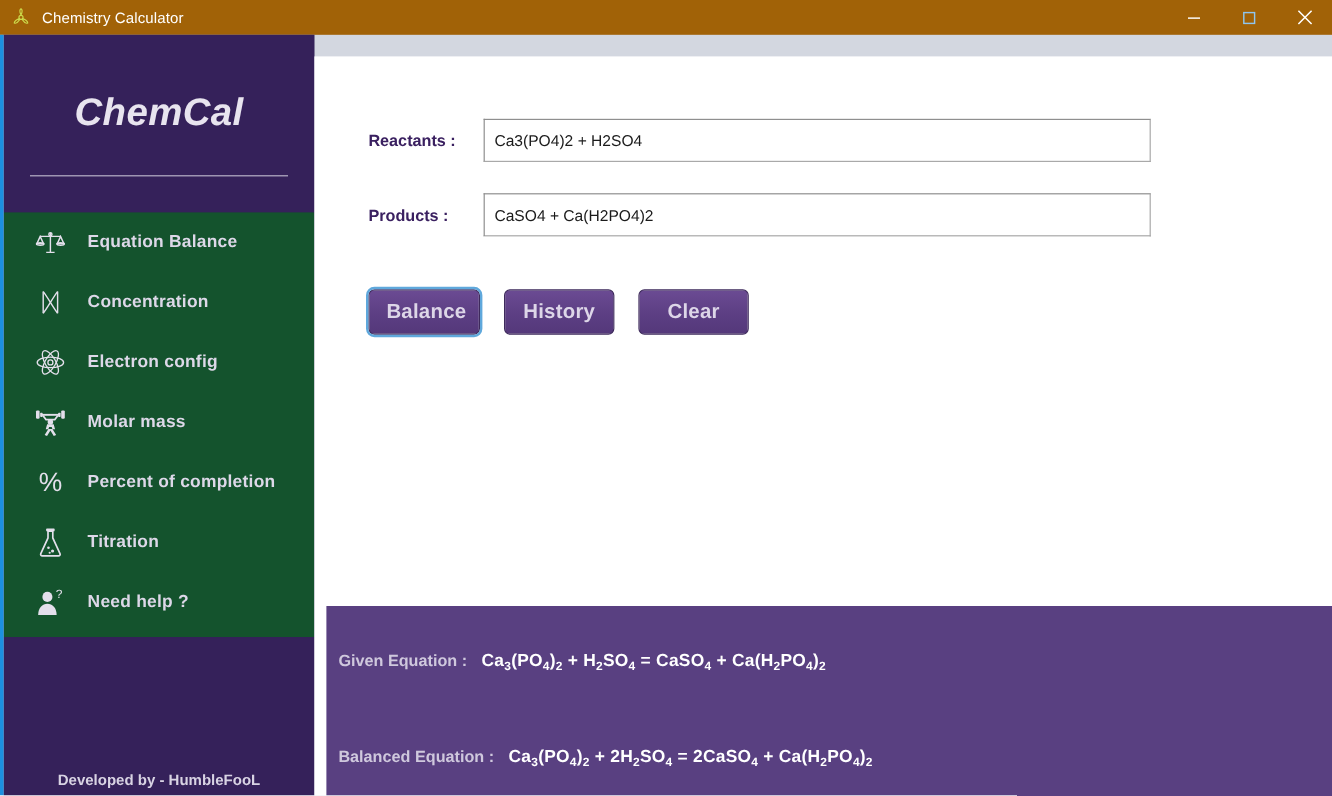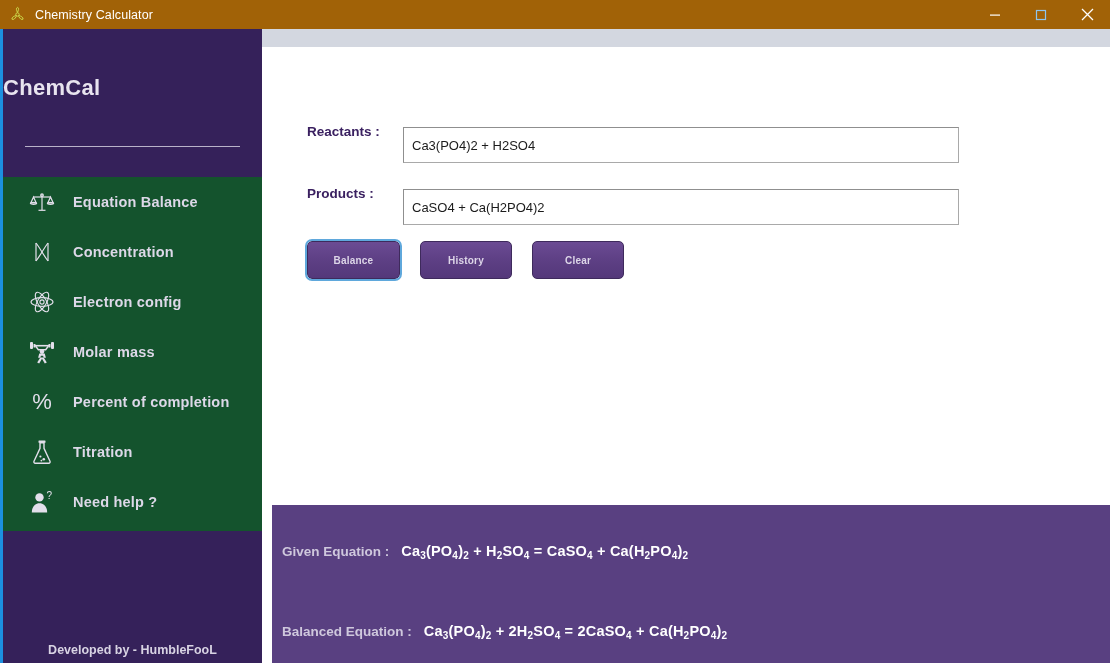--- a/index.html
+++ b/index.html
@@ -87,24 +87,26 @@
   }
   .sidebar-header {
     position: relative;
     height: 148px;
     background: #35215a;
   }
   .brand {
     position: absolute;
     top: 46px;
     left: 0; right: 0;
+    text-align: center;
     color: #e8e4ef;
-    font-size: 22px;
+    font-size: 32px;
     font-weight: bold;
     letter-spacing: .3px;
+    font-style: italic;
   }
   .brand-divider {
     position: absolute;
     top: 117px;
     left: 22px;
     width: 215px;
     height: 1px;
     background: #b9b2c9;
   }
   .sidebar-menu {
@@ -194,39 +196,38 @@
     box-sizing: border-box;
     background: #ffffff;
     border: 1px solid #a9a9a9;
     border-top-color: #8f8f8f;
     border-left-color: #8f8f8f;
     padding: 0 8px;
     font-family: "Liberation Sans", sans-serif;
     font-size: 13px;
     color: #1b1b1b;
     outline: none;
-    margin-top: 28px;
   }
 
   .buttons-row {
     position: absolute;
     left: 45px;
     top: 194px;
     display: flex;
     align-items: center;
   }
   .btn {
     height: 38px;
     box-sizing: border-box;
     background: linear-gradient(180deg, #6b4b93 0%, #5d3f84 52%, #54387a 100%);
     border: 1px solid #3e2a5c;
     border-radius: 5px;
     color: #ddd6e8;
     font-family: "Liberation Sans", sans-serif;
-    font-size: 10px;
+    font-size: 17px;
     font-weight: bold;
     letter-spacing: .2px;
     cursor: pointer;
     padding: 0 14px;
   }
   .btn.balance {
     width: 93px;
     margin-right: 20px;
     outline: 2px solid #5fa8dc;
     outline-offset: 0px;

